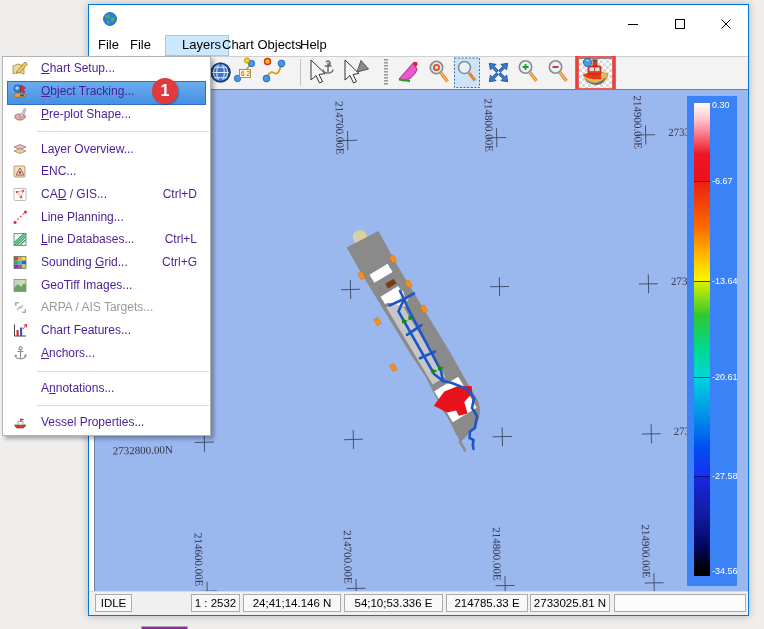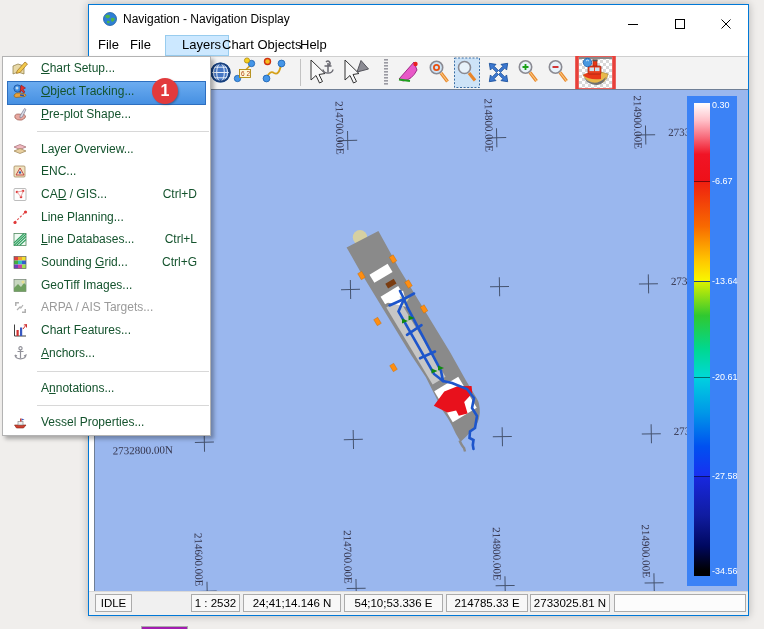--- a/index.html
+++ b/index.html
@@ -19,42 +19,41 @@
 .elab{position:absolute;width:12px;height:56px;font-family:"Liberation Serif",serif;font-size:11px;color:#33334a;writing-mode:vertical-rl;letter-spacing:0px;line-height:12px;}
 .nlab{position:absolute;font-family:"Liberation Serif",serif;font-size:11px;color:#33334a;white-space:nowrap;}
 #cbar{position:absolute;left:593px;top:7px;width:50px;height:490px;background:#3b82f6;}
 #cgrad{position:absolute;left:7px;top:7px;width:16px;height:473px;}
 .seg{position:absolute;left:0;width:16px;}
 .cline{position:absolute;left:7px;width:16px;height:1px;background:rgba(0,0,0,.5);}
 .clab{position:absolute;left:25px;font-size:9px;color:#ffffff;}
 #statusbar{position:absolute;left:89px;top:591px;width:659px;height:23px;background:#f0f0f0;border-top:1px solid #d9d9d9;}
 .scell{position:absolute;top:2px;height:16px;border:1px solid #ababab;background:#f8f8f8;font-size:11.5px;color:#000;text-align:center;line-height:16px;}
 #menu{position:absolute;left:2px;top:56px;width:207px;height:378px;background:#ffffff;border:1px solid #b3b3b3;box-shadow:3px 3px 4px rgba(0,0,0,.3);z-index:50;}
-.mi{position:absolute;left:1px;width:203px;height:23px;font-size:12px;color:#14532d;}
+.mi{position:absolute;left:1px;width:203px;height:23px;font-size:12px;color:#4c1d95;}
 .mi .txt{position:absolute;left:37px;top:4px;}
 .mi .sc{position:absolute;right:10px;top:4px;}
 .mi.dis{color:#9a9a9a;}
 .msep{position:absolute;left:34px;width:172px;height:1px;background:#d8d8d8;}
 .mico{position:absolute;left:8px;top:3px;width:17px;height:17px;}
 #hirow{position:absolute;left:4px;top:24px;width:197px;height:22px;background:linear-gradient(#6cacf0,#4690e2);border:1px solid #2d6fc0;}
 u{text-decoration:underline;}
 #badge{position:absolute;left:152px;top:78px;width:26px;height:26px;border-radius:50%;background:#e23a3c;color:#fff;font-size:16px;font-weight:bold;text-align:center;line-height:26px;z-index:60;box-shadow:1px 1px 2px rgba(0,0,0,.3);}
 </style>
 </head>
 <body>
 <div id="win"></div>
 <div id="titlebar">
   <svg style="position:absolute;left:14px;top:7px" width="14" height="14" viewBox="0 0 14 14">
     <circle cx="7" cy="7" r="6.5" fill="#2e7fd6"></circle>
     <path d="M2 4 Q4 2 6 3 Q8 4 6 6 Q3 7 2 4Z" fill="#4db34d"></path>
     <path d="M8 6 Q11 5 12 7 Q11 10 9 10 Q7 8 8 6Z" fill="#4db34d"></path>
     <path d="M4 9 Q6 8 7 10 Q6 12 4 11Z" fill="#4db34d"></path>
     <circle cx="7" cy="7" r="6.5" fill="none" stroke="#1a5f9e" stroke-width="0.8"></circle>
   </svg>
-  <div id="title">Navigation - Navigation Display</div>
   <svg class="capbtn" style="left:521px" width="46" height="16">
       <rect x="18" y="8" width="10" height="1" fill="#000"></rect>
     </svg>
   <svg class="capbtn" style="left:568px" width="46" height="16">
       <rect x="18.5" y="3.5" width="9" height="9" fill="none" stroke="#000" stroke-width="1"></rect>
     </svg>
   <svg class="capbtn" style="left:614px" width="46" height="16">
       <path d="M18.5 3.5 L27.5 12.5 M27.5 3.5 L18.5 12.5" stroke="#000" stroke-width="1" fill="none"></path>
     </svg>
 </div>

